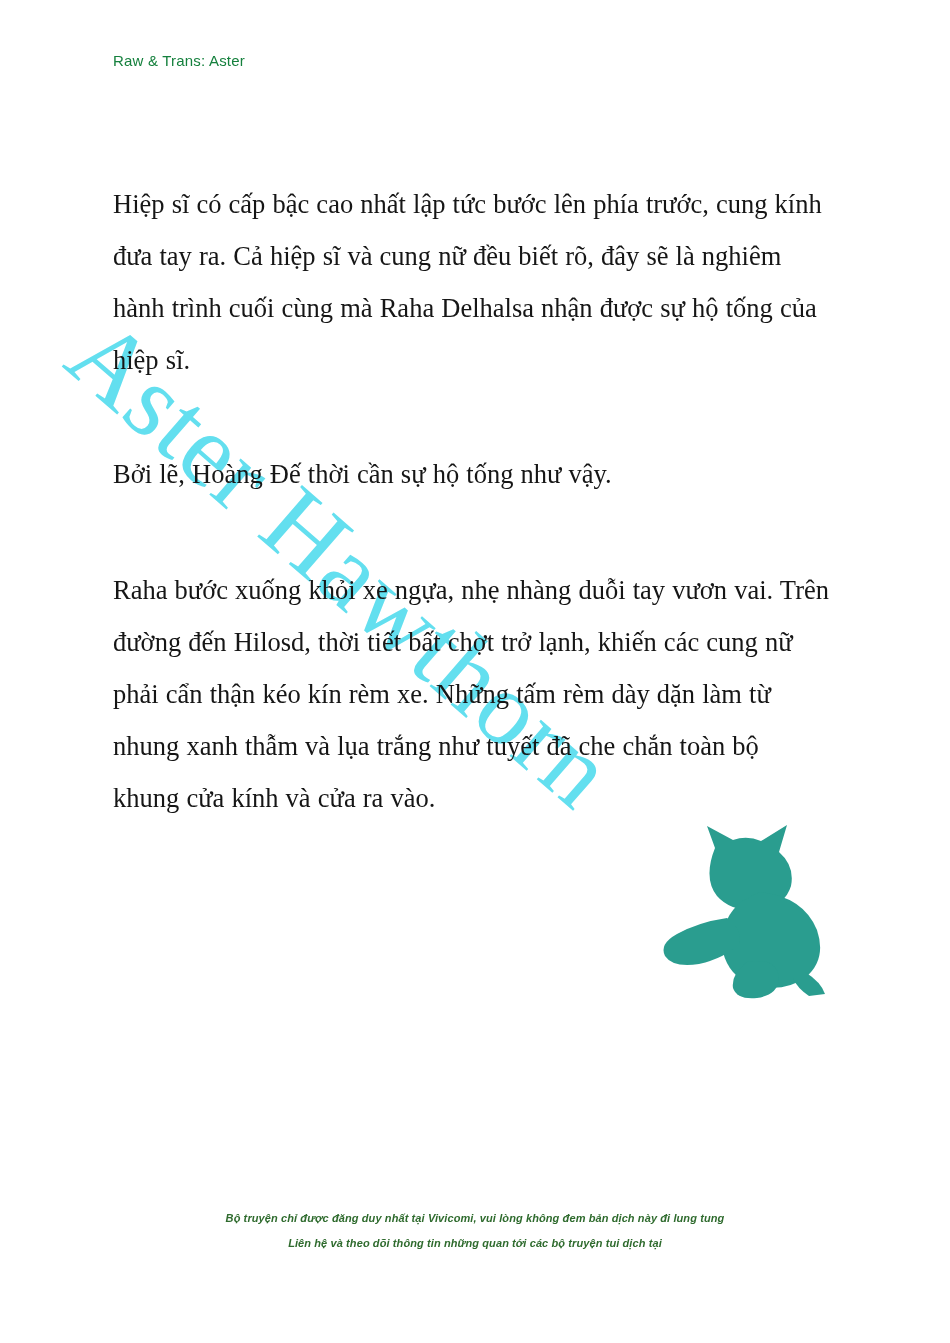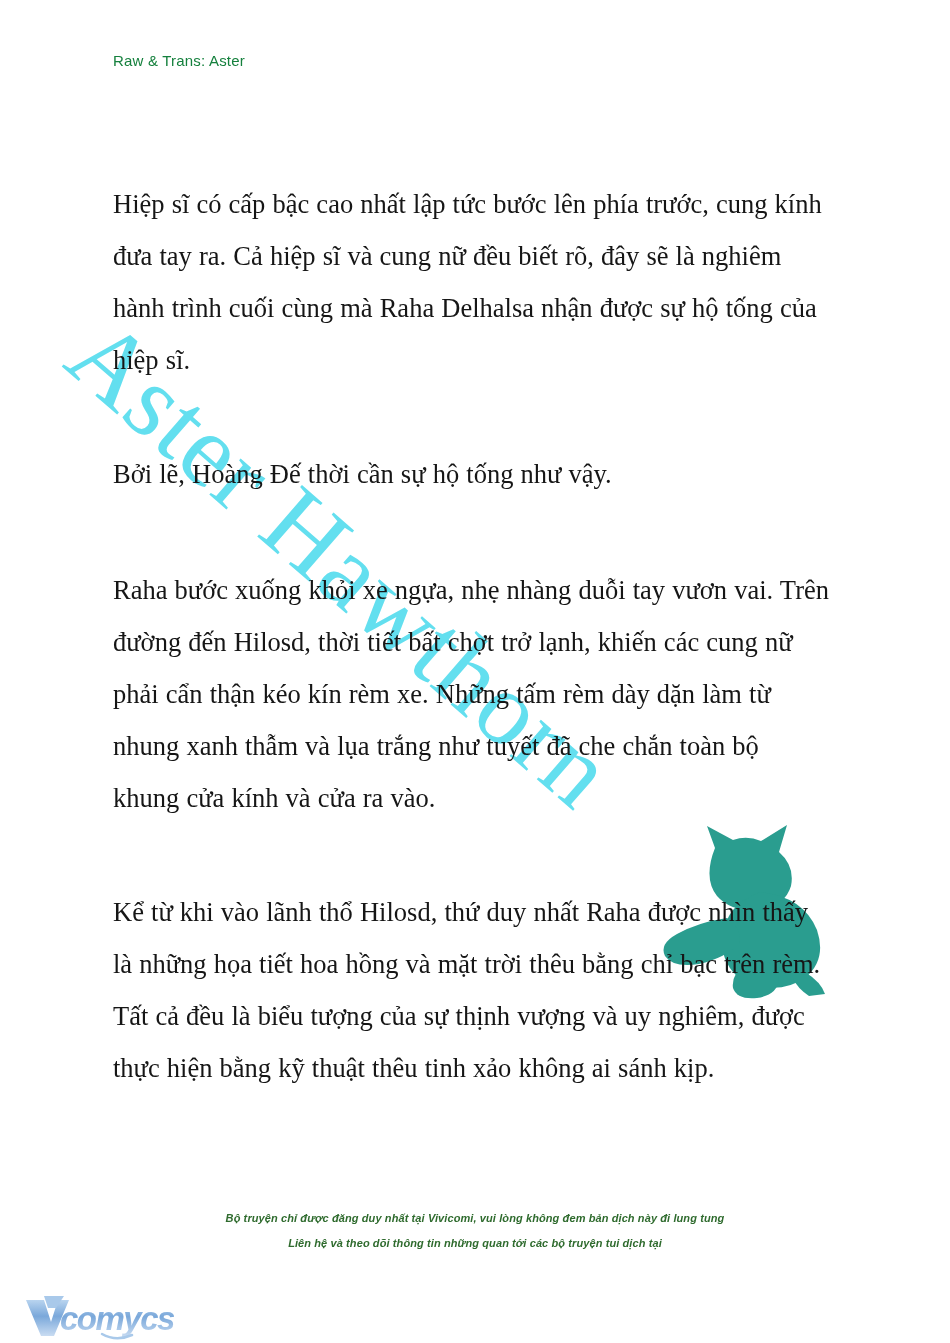--- a/index.html
+++ b/index.html
@@ -152,40 +152,21 @@
           <path d="M150 150 Q166 160 170 172 L154 174 Q142 166 138 156 Z"></path>
         </g>
       </svg>
     </div>
   </div>
 
   <div class="content">
     <p class="para p1">Hiệp sĩ có cấp bậc cao nhất lập tức bước lên phía trước, cung kính đưa tay ra. Cả hiệp sĩ và cung nữ đều biết rõ, đây sẽ là nghiêm hành trình cuối cùng mà Raha Delhalsa nhận được sự hộ tống của hiệp sĩ.</p>
     <p class="para p2">Bởi lẽ, Hoàng Đế thời cần sự hộ tống như vậy.</p>
     <p class="para p3">Raha bước xuống khỏi xe ngựa, nhẹ nhàng duỗi tay vươn vai. Trên đường đến Hilosd, thời tiết bất chợt trở lạnh, khiến các cung nữ phải cẩn thận kéo kín rèm xe. Những tấm rèm dày dặn làm từ nhung xanh thẫm và lụa trắng như tuyết đã che chắn toàn bộ khung cửa kính và cửa ra vào.</p>
-    <p class="para p4">Kể từ khi vào lãnh thổ Hilosd, thứ duy nhất Raha được nhìn thấy là những họa tiết hoa hồng và mặt trời thêu bằng chỉ bạc trên rèm. Tất cả đều là biểu tượng của sự thịnh vượng và uy nghiêm, được thực hiện bằng kỹ thuật thêu tinh xảo không ai sánh kịp.</p>
   </div>
 
   <div class="footer-note">
     <div>Bộ truyện chỉ được đăng duy nhất tại Vivicomi, vui lòng không đem bản dịch này đi lung tung</div>
     <div>Liên hệ và theo dõi thông tin những quan tới các bộ truyện tui dịch tại</div>
   </div>
 
-  <div class="logo">
-    <svg viewBox="0 0 150 46" width="150" height="46" aria-hidden="true">
-      <defs>
-        <linearGradient id="logoGrad" x1="0" y1="0" x2="0" y2="1">
-          <stop offset="0%" stop-color="#b9d4ef"></stop>
-          <stop offset="45%" stop-color="#7aa8da"></stop>
-          <stop offset="100%" stop-color="#c9dcf2"></stop>
-        </linearGradient>
-      </defs>
-
-      <path d="M2 6 L20 6 L27 28 L34 6 L45 6 L30 42 L17 42 Z" fill="url(#logoGrad)"></path>
-      <path d="M20 2 L40 2 L32 14 L24 14 Z" fill="#a9c9ea"></path>
-
-      <text class="logo-text" x="36" y="36" fill="url(#logoGrad)">comycs</text>
-
-      <path d="M78 40 Q92 48 108 41" stroke="#a9c9ea" stroke-width="2.5" fill="none" stroke-linecap="round"></path>
-    </svg>
-  </div>
 
 </div>
 
 </body></html>

